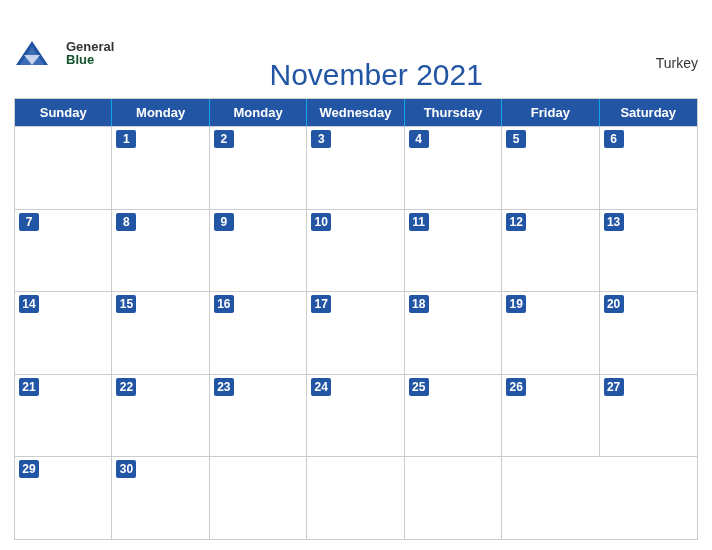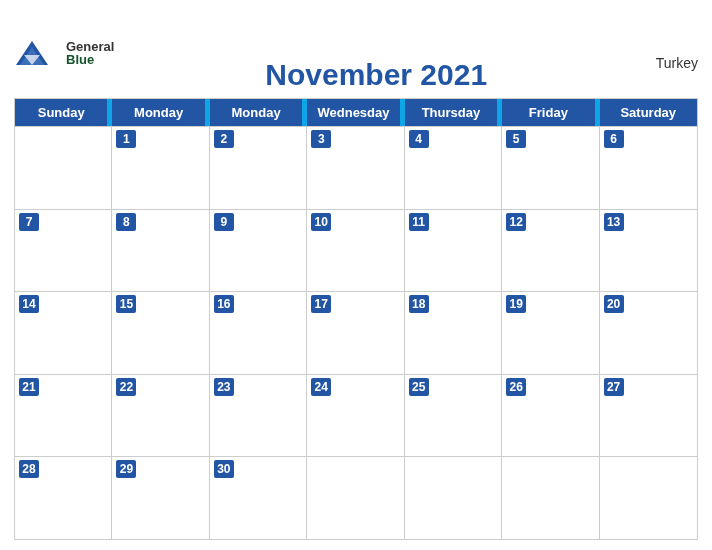--- a/index.html
+++ b/index.html
@@ -46,21 +46,21 @@
       gap: 16px;
     }
 
     .logo-words {
       display: flex;
       flex-direction: column;
     }
 
     .month-title {
       font-size: 30px;
-      font-weight: bold;
+      font-weight: normal;
       color: #2255a4;
       text-align: center;
       flex: 1;
       margin-top: 44px;
     }
 
     .country-label {
       font-size: 14px;
       color: #333;
       font-weight: normal;
@@ -81,21 +81,21 @@
       grid-template-columns: repeat(7, 1fr);
       background: #2255a4;
     }
 
     .day-header {
       color: #fff;
       font-size: 13px;
       font-weight: bold;
       text-align: center;
       padding: 6px 2px;
-      border-right: 5px solid #0ea5e9;
+      border-right: 1px solid #0ea5e9;
     }
 
     .day-header:last-child {
       border-right: none;
     }
 
     .weeks {
       flex: 1;
       display: flex;
       flex-direction: column;
@@ -258,23 +258,20 @@
         </div>
         <div class="day-cell">
           <div class="day-number">26</div>
         </div>
         <div class="day-cell">
           <div class="day-number">27</div>
         </div>
       </div>
       <div class="week-row">
         <div class="day-cell">
-          <div class="day-number">28</div>
-        </div>
-        <div class="day-cell">
           <div class="day-number">29</div>
         </div>
         <div class="day-cell">
           <div class="day-number">30</div>
         </div>
         <div class="day-cell">
           <div class="day-number no-date"></div>
         </div>
         <div class="day-cell">
           <div class="day-number no-date"></div>

